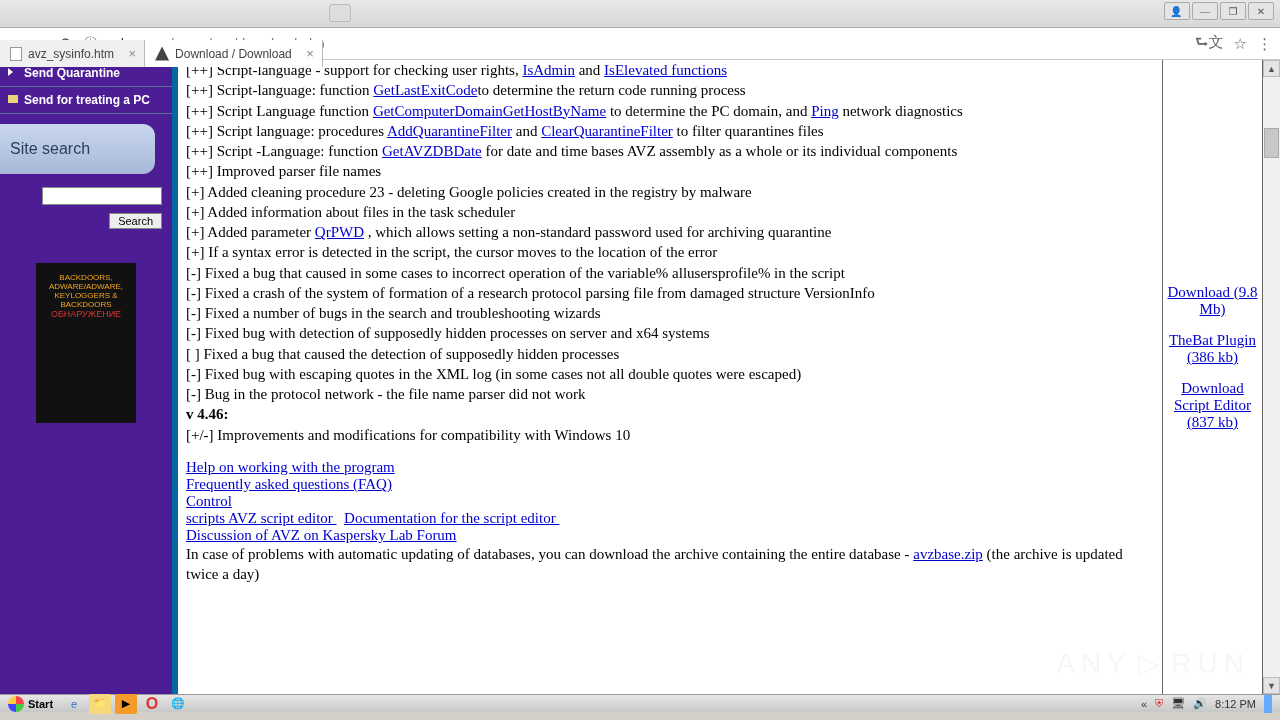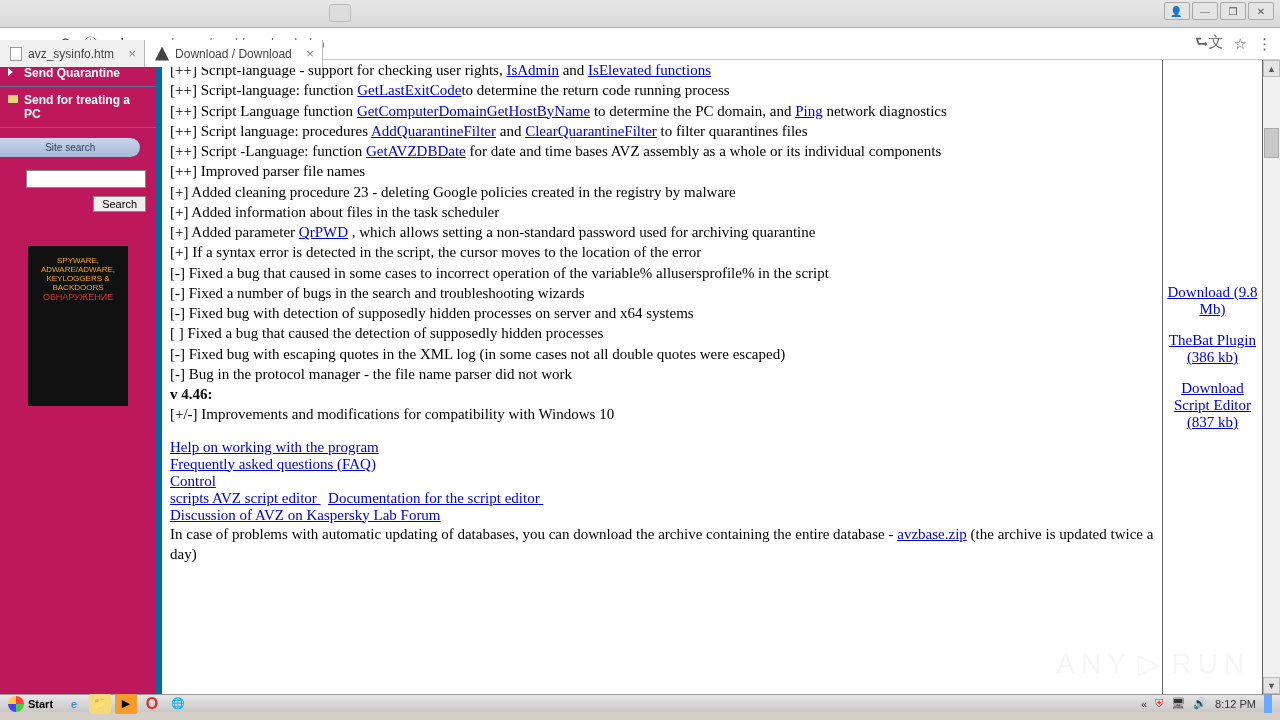--- a/index.html
+++ b/index.html
@@ -18,25 +18,25 @@
 .toolbar { height: 32px; background: #fff; border-bottom: 1px solid #ccc; display: flex; align-items: center; padding: 0 8px; gap: 10px; font-family: Arial, sans-serif; }
 .nav-icon { color: #5a5a5a; font-size: 16px; }
 .nav-icon.disabled { color: #ccc; }
 .url-bar { flex: 1; display: flex; align-items: center; font-size: 14px; color: #777; }
 .url-bar .host { color: #333; }
 .tb-right { display: flex; gap: 10px; align-items: center; color: #666; }
 
 
 .page { display: flex; height: 634px; background: #fff; }
 
-.sidebar { width: 156px; background: #be185d; flex-shrink: 0; font-family: Arial, sans-serif; }
+.sidebar { width: 172px; background: #4c1d95; flex-shrink: 0; font-family: Arial, sans-serif; }
 .sb-item { color: #fff; font-size: 12px; font-weight: bold; padding: 6px 8px 6px 24px; border-bottom: 1px solid #5a7095; position: relative; }
 .sb-item::before { content:''; position: absolute; left: 8px; top: 8px; width: 0; height: 0; border-left: 5px solid #fff; border-top: 4px solid transparent; border-bottom: 4px solid transparent; }
 .sb-item.folder::before { border: none; width: 10px; height: 8px; background: #e8d47a; }
-.sb-search-hdr { background: linear-gradient(#c9d6ed,#a7b9d8); color: #2a3f5a; font-size: 10px; padding: 4px 10px; border-radius: 0 12px 12px 0; margin: 10px 0 8px 0; width: 90%; text-align: center; }
+.sb-search-hdr { background: linear-gradient(#c9d6ed,#a7b9d8); color: #2a3f5a; font-size: 16px; padding: 16px 10px; border-radius: 0 12px 12px 0; margin: 10px 0 8px 0; width: 90%; }
 .sb-search { padding: 4px 10px; text-align: right; }
 .sb-search input[type=text] { width: 120px; height: 18px; border: 1px solid #888; }
 .sb-search input[type=button] { margin-top: 8px; font-size: 11px; padding: 1px 8px; background: #eee; border: 1px solid #888; }
 .book { margin: 30px auto 0; width: 100px; height: 160px; background: #111; color: #fff; font-family: Arial; font-size: 8px; text-align: center; padding: 10px 4px; }
 .book .orange { color: #f5a623; }
 .book .red { color: #d33; font-size: 9px; }
 
 .main { flex: 1; display: flex; border-left: 6px solid #0369a1; }
 .content { flex: 1; padding: 0 8px; overflow: hidden; color: #000; border-right: 1px solid #666; }
 .content p { margin: 0; line-height: 1.35; }
@@ -110,46 +110,47 @@
   <div class="page">
     <div class="sidebar">
       <div class="sb-item"><span>Send Quarantine</span></div>
       <div class="sb-item folder"><span>Send for treating a PC</span></div>
       <div class="sb-search-hdr">Site search</div>
       <div class="sb-search">
         <input type="text" style=""><br>
         <input type="button" value="Search" style="">
       </div>
       <div class="book">
-        <div class="orange">SPYWARE,</div>
+        <div class="orange">BACKDOORS,</div>
         <div class="orange">ADWARE/ADWARE,</div>
         <div class="orange">KEYLOGGERS &amp;</div>
         <div class="orange">BACKDOORS</div>
         <div class="red">ОБНАРУЖЕНИЕ</div>
       </div>
     </div>
 
     <div class="main">
       <div class="content" id="content">
           <p>[++] Script-language - support for checking user rights, <a>IsAdmin</a> and <a>IsElevated functions</a></p>
           <p>[++] Script-language: function <a>GetLastExitCode</a>to determine the return code running process</p>
           <p>[++] Script Language function <a>GetComputerDomain</a><a>GetHostByName</a> to determine the PC domain,  and <a>Ping</a> network diagnostics</p>
           <p>[++] Script language: procedures <a>AddQuarantineFilter</a> and <a>ClearQuarantineFilter</a> to filter quarantines files</p>
           <p>[++] Script -Language: function <a>GetAVZDBDate</a> for date and time bases AVZ assembly as a whole or its individual components</p>
           <p>[++] Improved parser file names</p>
           <p>[+] Added cleaning procedure 23 - deleting Google policies created in the registry by malware</p>
           <p>[+] Added information about files in the task scheduler</p>
           <p>[+] Added parameter <a>QrPWD</a> , which allows setting a non-standard password used for archiving quarantine</p>
           <p>[+] If a syntax error is detected in the script, the cursor moves to the location of the error</p>
           <p>[-] Fixed a bug that caused in some cases to incorrect operation of the variable% allusersprofile% in the script</p>
+          <p>[-] Fixed a crash of the system of formation of a research protocol parsing file from damaged structure VersionInfo</p>
           <p>[-] Fixed a number of bugs in the search and troubleshooting wizards</p>
           <p>[-] Fixed bug with detection of supposedly hidden processes on server and x64 systems</p>
           <p>[ ] Fixed a bug that caused the detection of supposedly hidden processes</p>
           <p>[-] Fixed bug with escaping quotes in the XML log (in some cases not all double quotes were escaped)</p>
-          <p>[-] Bug in the protocol manager - the file name parser did not work</p>
+          <p>[-] Bug in the protocol network - the file name parser did not work</p>
           <p class="vhead">v 4.46:</p>
           <p>[+/-] Improvements and modifications for compatibility with Windows 10</p>
           <div class="links-block"><a>Help on working with the program </a><br><a>Frequently asked questions (FAQ) </a><br><a>Control </a><br><div><a>scripts AVZ script editor </a> &nbsp; <a>Documentation for the script editor </a> &nbsp; </div><a>Discussion of AVZ on Kaspersky Lab Forum</a></div>
           <p class="dbnote">In case of problems with automatic updating of databases, you can download the archive containing the entire database - <a>avzbase.zip</a>   (the archive is updated twice a day)</p>
         </div>
 
       <div class="rightcol">
         <div class="dl-block">
           <div class="dl-item">
               <a><span>Download</span> <span>(9.8 Mb)</span></a>

